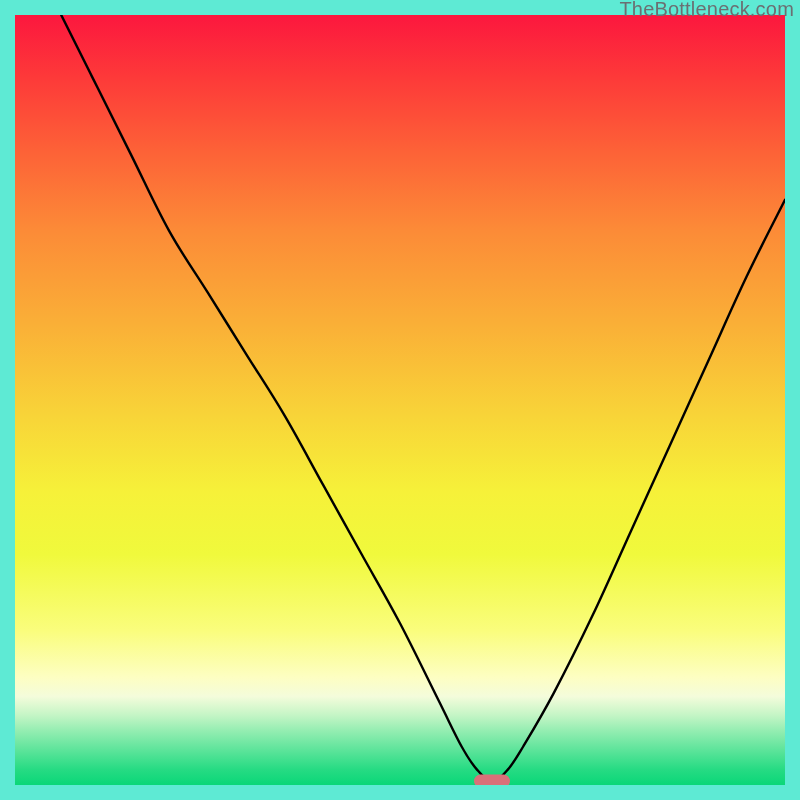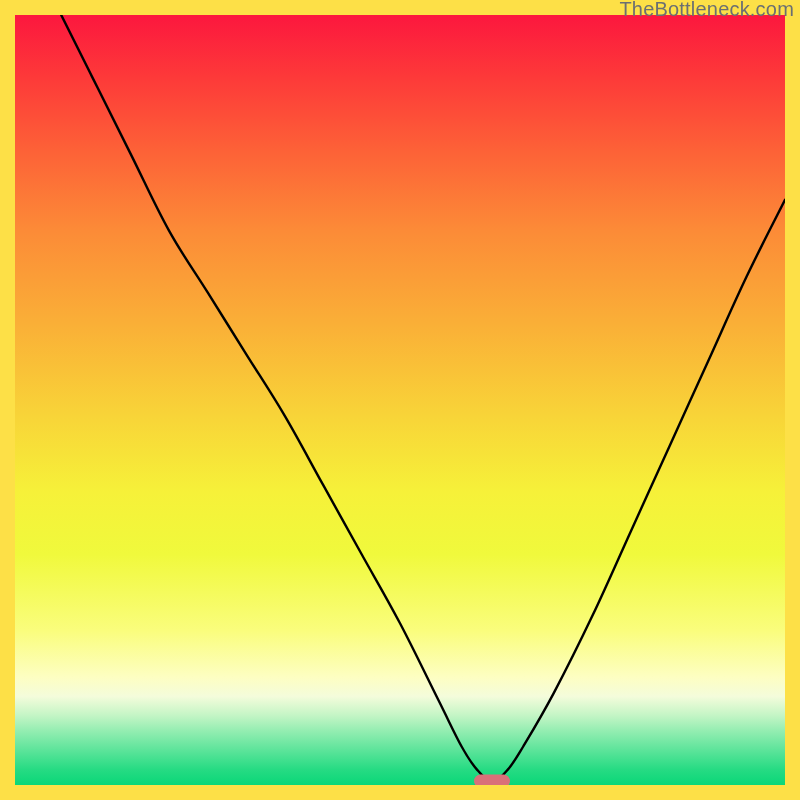--- a/index.html
+++ b/index.html
@@ -1,17 +1,17 @@
 <!DOCTYPE html>
 <html><head>
 <meta charset="utf-8">
 <style>
   * { margin: 0; padding: 0; box-sizing: border-box; }
   html, body { width: 800px; height: 800px; overflow: hidden; background: #fff; }
-  .frame { position: relative; width: 800px; height: 800px; background: #fde047; }
+  .frame { position: relative; width: 800px; height: 800px; background: #5eead4; }
   .plot-box {
     position: absolute;
     left: 15px; top: 15px;
     width: 770px; height: 770px;
     overflow: hidden;
   }
   .gradient {
     position: absolute;
     inset: 0;
     background: linear-gradient(to bottom,

